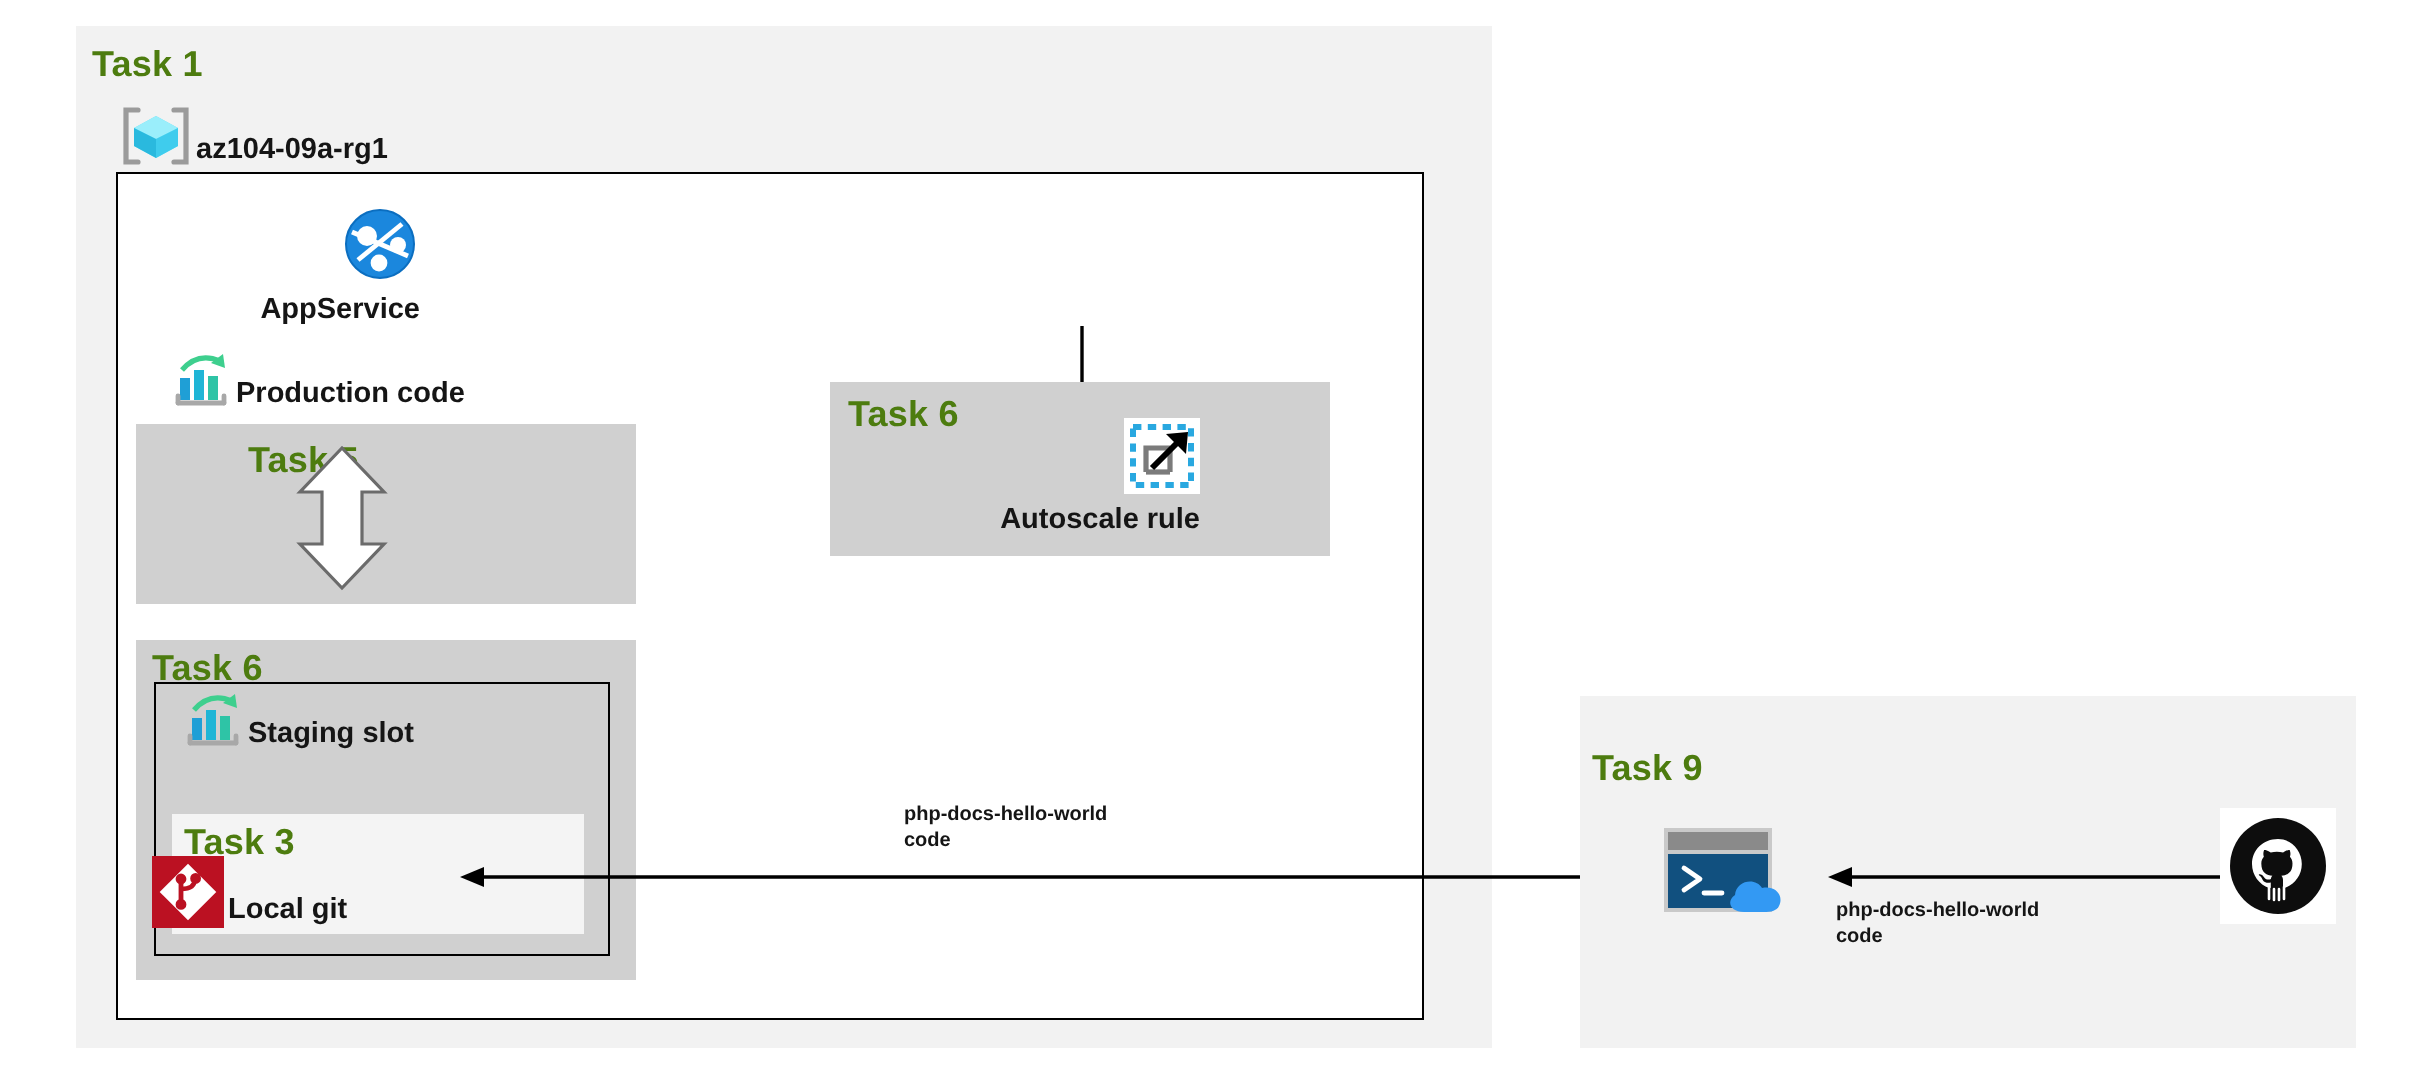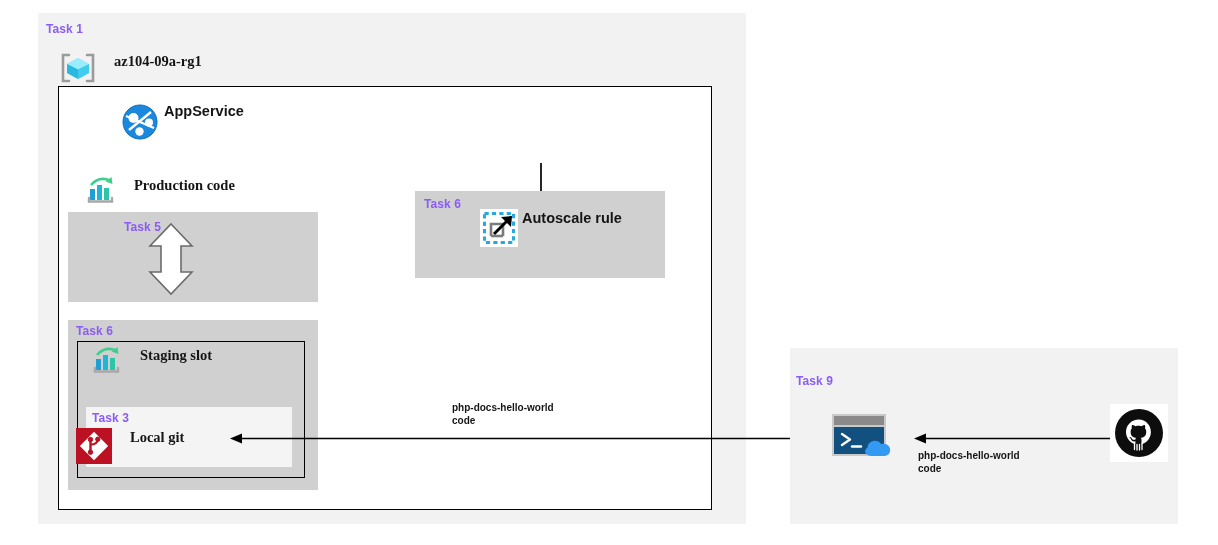--- a/index.html
+++ b/index.html
@@ -36,22 +36,22 @@
   .group-gray-bordered {
     background: #d0d0d0;
     border: 1.5px solid #000000;
   }
   .group-faint {
     background: #f4f4f4;
   }
 
   
   .task-label {
-    color: #8b5cf6;
-    font-size: 12px;
+    color: #4d7c0f;
+    font-size: 18px;
     font-weight: bold;
     letter-spacing: .1px;
     white-space: nowrap;
   }
 
   
   .node-label {
     color: #151515;
     font-size: 14.5px;
     font-weight: bold;
@@ -63,27 +63,27 @@
     color: #151515;
     font-size: 10px;
     font-weight: bold;
     text-align: left;
     line-height: 1.3;
   }
 
   
   .icon-row {
     display: flex;
-    align-items: flex-start;
-    gap: 18px;
-    font-family: Liberation Serif, serif;
+    align-items: flex-end;
+    gap: 2px;
   }
   .icon-col {
     display: flex;
-    align-items: flex-start;
+    flex-direction: column;
+    align-items: flex-end;
     gap: 4px;
   }
   .icon-box { display: block; flex: 0 0 auto; }
 
   svg { display: block; overflow: visible; }
 </style>
 </head>
 <body>
 
 <div id="canvas">

